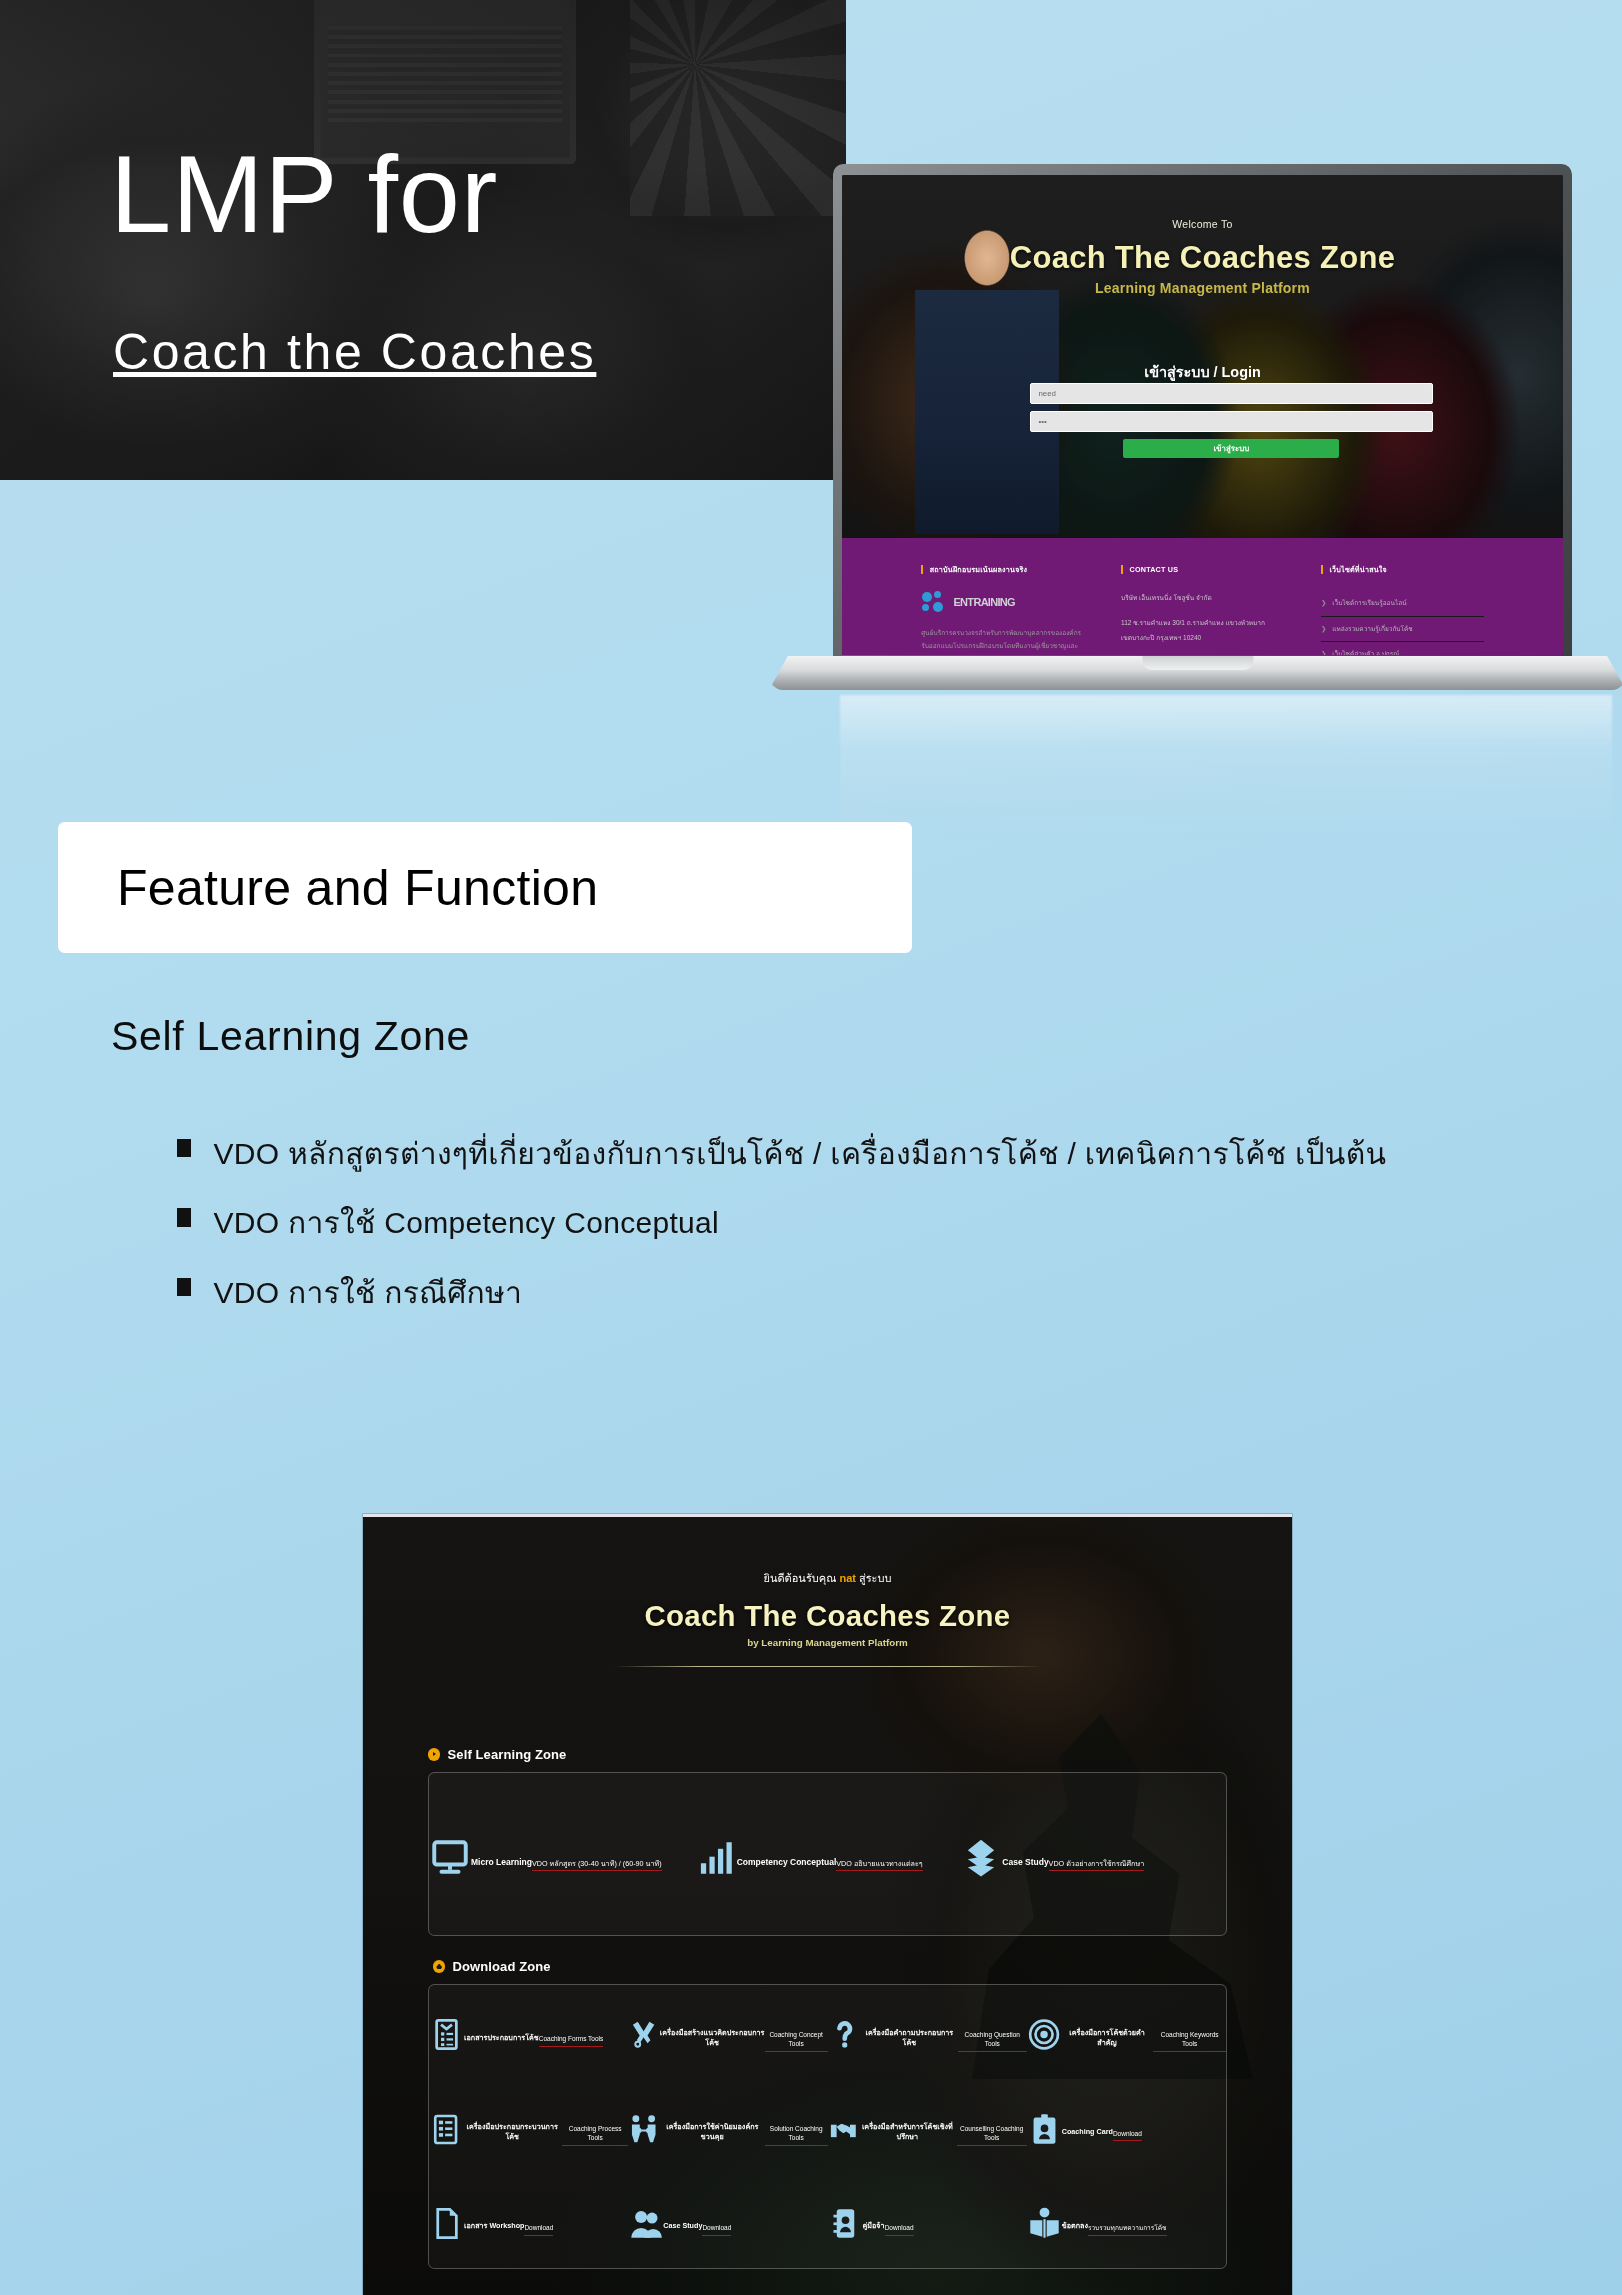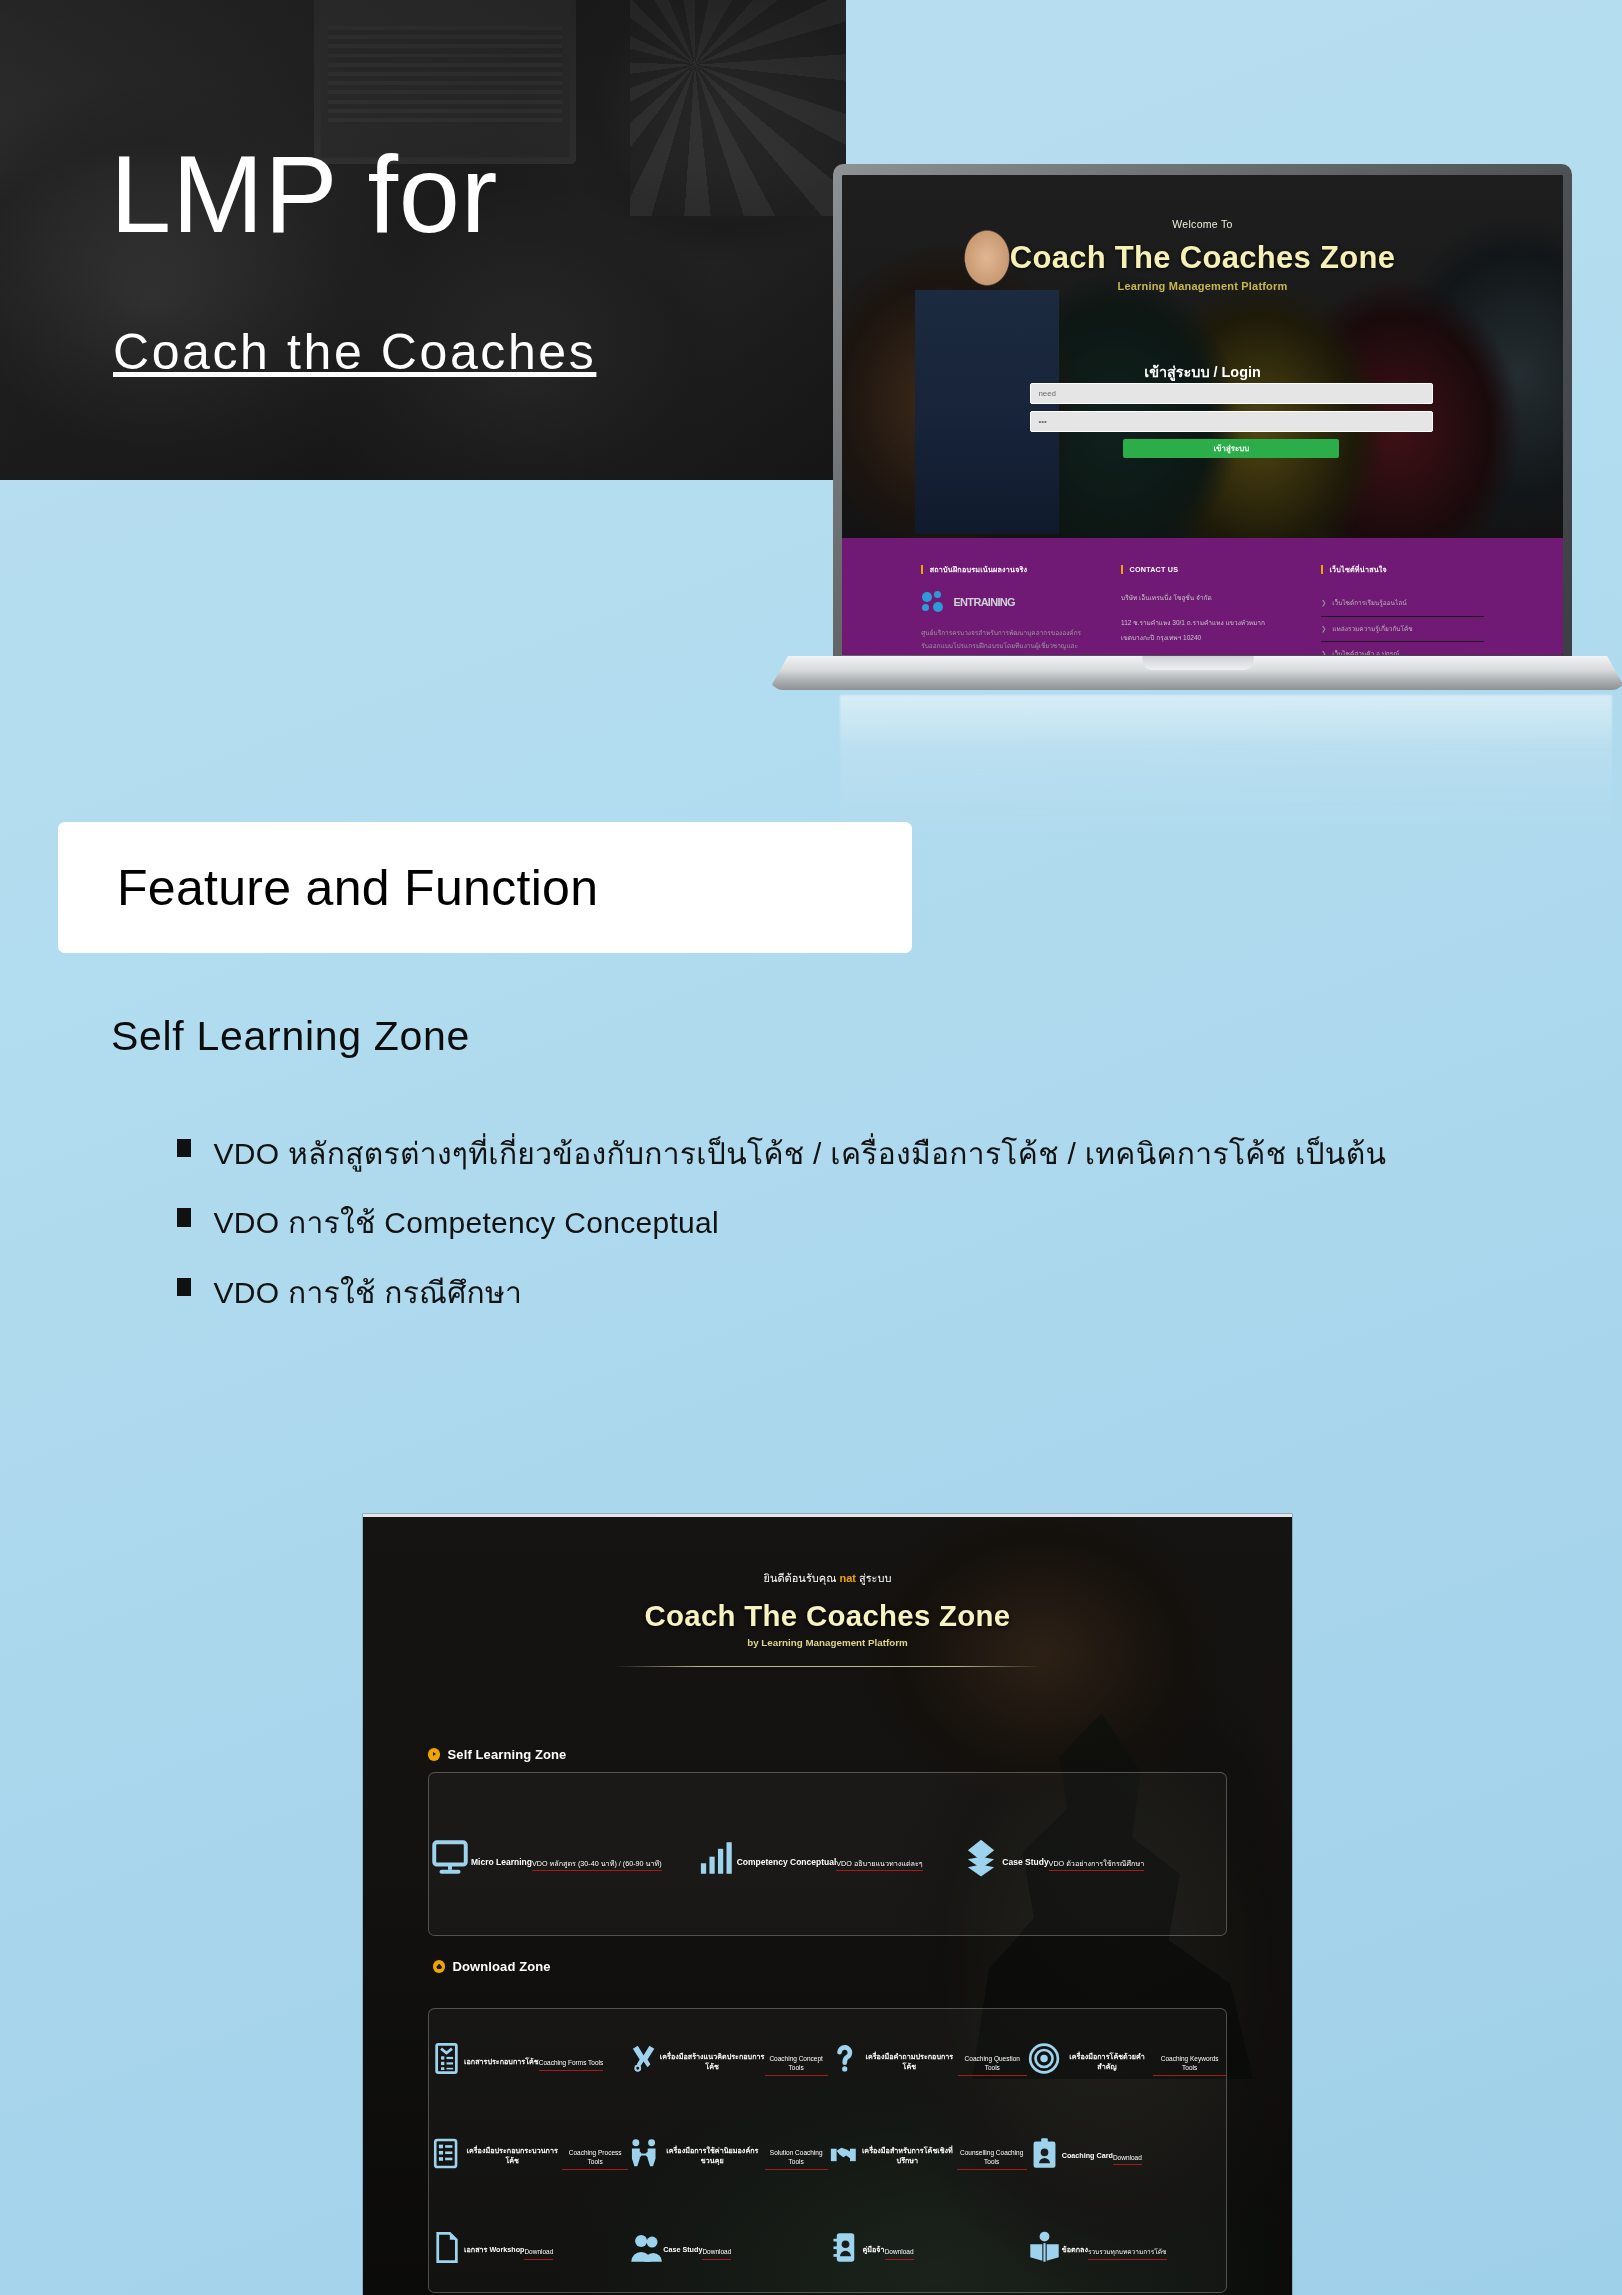--- a/index.html
+++ b/index.html
@@ -110,21 +110,21 @@
     position:absolute; left:0; right:0; top:43px; text-align:center;
     color:#efeedd; font-size:10.5px; letter-spacing:0.3px;
   }
   .ls-brand{
     position:absolute; left:0; right:0; top:65px; text-align:center;
     color:#f5f0b5; font-size:31px; font-weight:700; letter-spacing:0.3px;
     text-shadow:0 1.3px 3.9px rgba(0,0,0,.8);
   }
   .ls-tagline{
     position:absolute; left:0; right:0; top:105px; text-align:center;
-    color:#c8b84a; font-size:11px; font-weight:600; letter-spacing:0.2px;
+    color:#c8b84a; font-size:14px; font-weight:600; letter-spacing:0.2px;
   }
   .ls-rule{
     position:absolute; left:26%; right:6%; top:136px; height:0.7px;
     background:linear-gradient(90deg, rgba(200,184,74,0) 0%, #c9b95a 22%, #c9b95a 82%, rgba(200,184,74,0) 100%);
   }
   .ls-loginlabel{
     position:absolute; left:0; right:0; top:185px; text-align:center;
     color:#ffffff; font-size:14.4px; font-weight:700;
   }
   .ls-input{
@@ -259,21 +259,21 @@
     background:#191919;
     clip-path:polygon(50% 0,100% 58%,76% 100%,24% 100%,0 58%);
   }
 
   .panel{
     position:absolute; left:65px; right:65px;
     border:0.7px solid rgba(255,255,255,.26); border-radius:6.5px;
     background:rgba(255,255,255,.03);
   }
   .panel.p1{ top:255px; height:164px; }
-  .panel.p2{ top:467px; height:285px;margin-top:24px; }
+  .panel.p2{ top:467px; height:285px; }
 
   .grid{ display:flex; flex-wrap:wrap; width:100%; height:100%; }
   .cell{
     display:flex; align-items:center; justify-content:flex-start;
     padding-top:17px;
   }
   .p1 .cell{ width:33.333%; }
   .p2 .cell{ width:25%; height:33.333%; padding-top:11.8px; }
 
   .ic{ width:42px; height:42px; margin-bottom:9.2px; display:block; }

